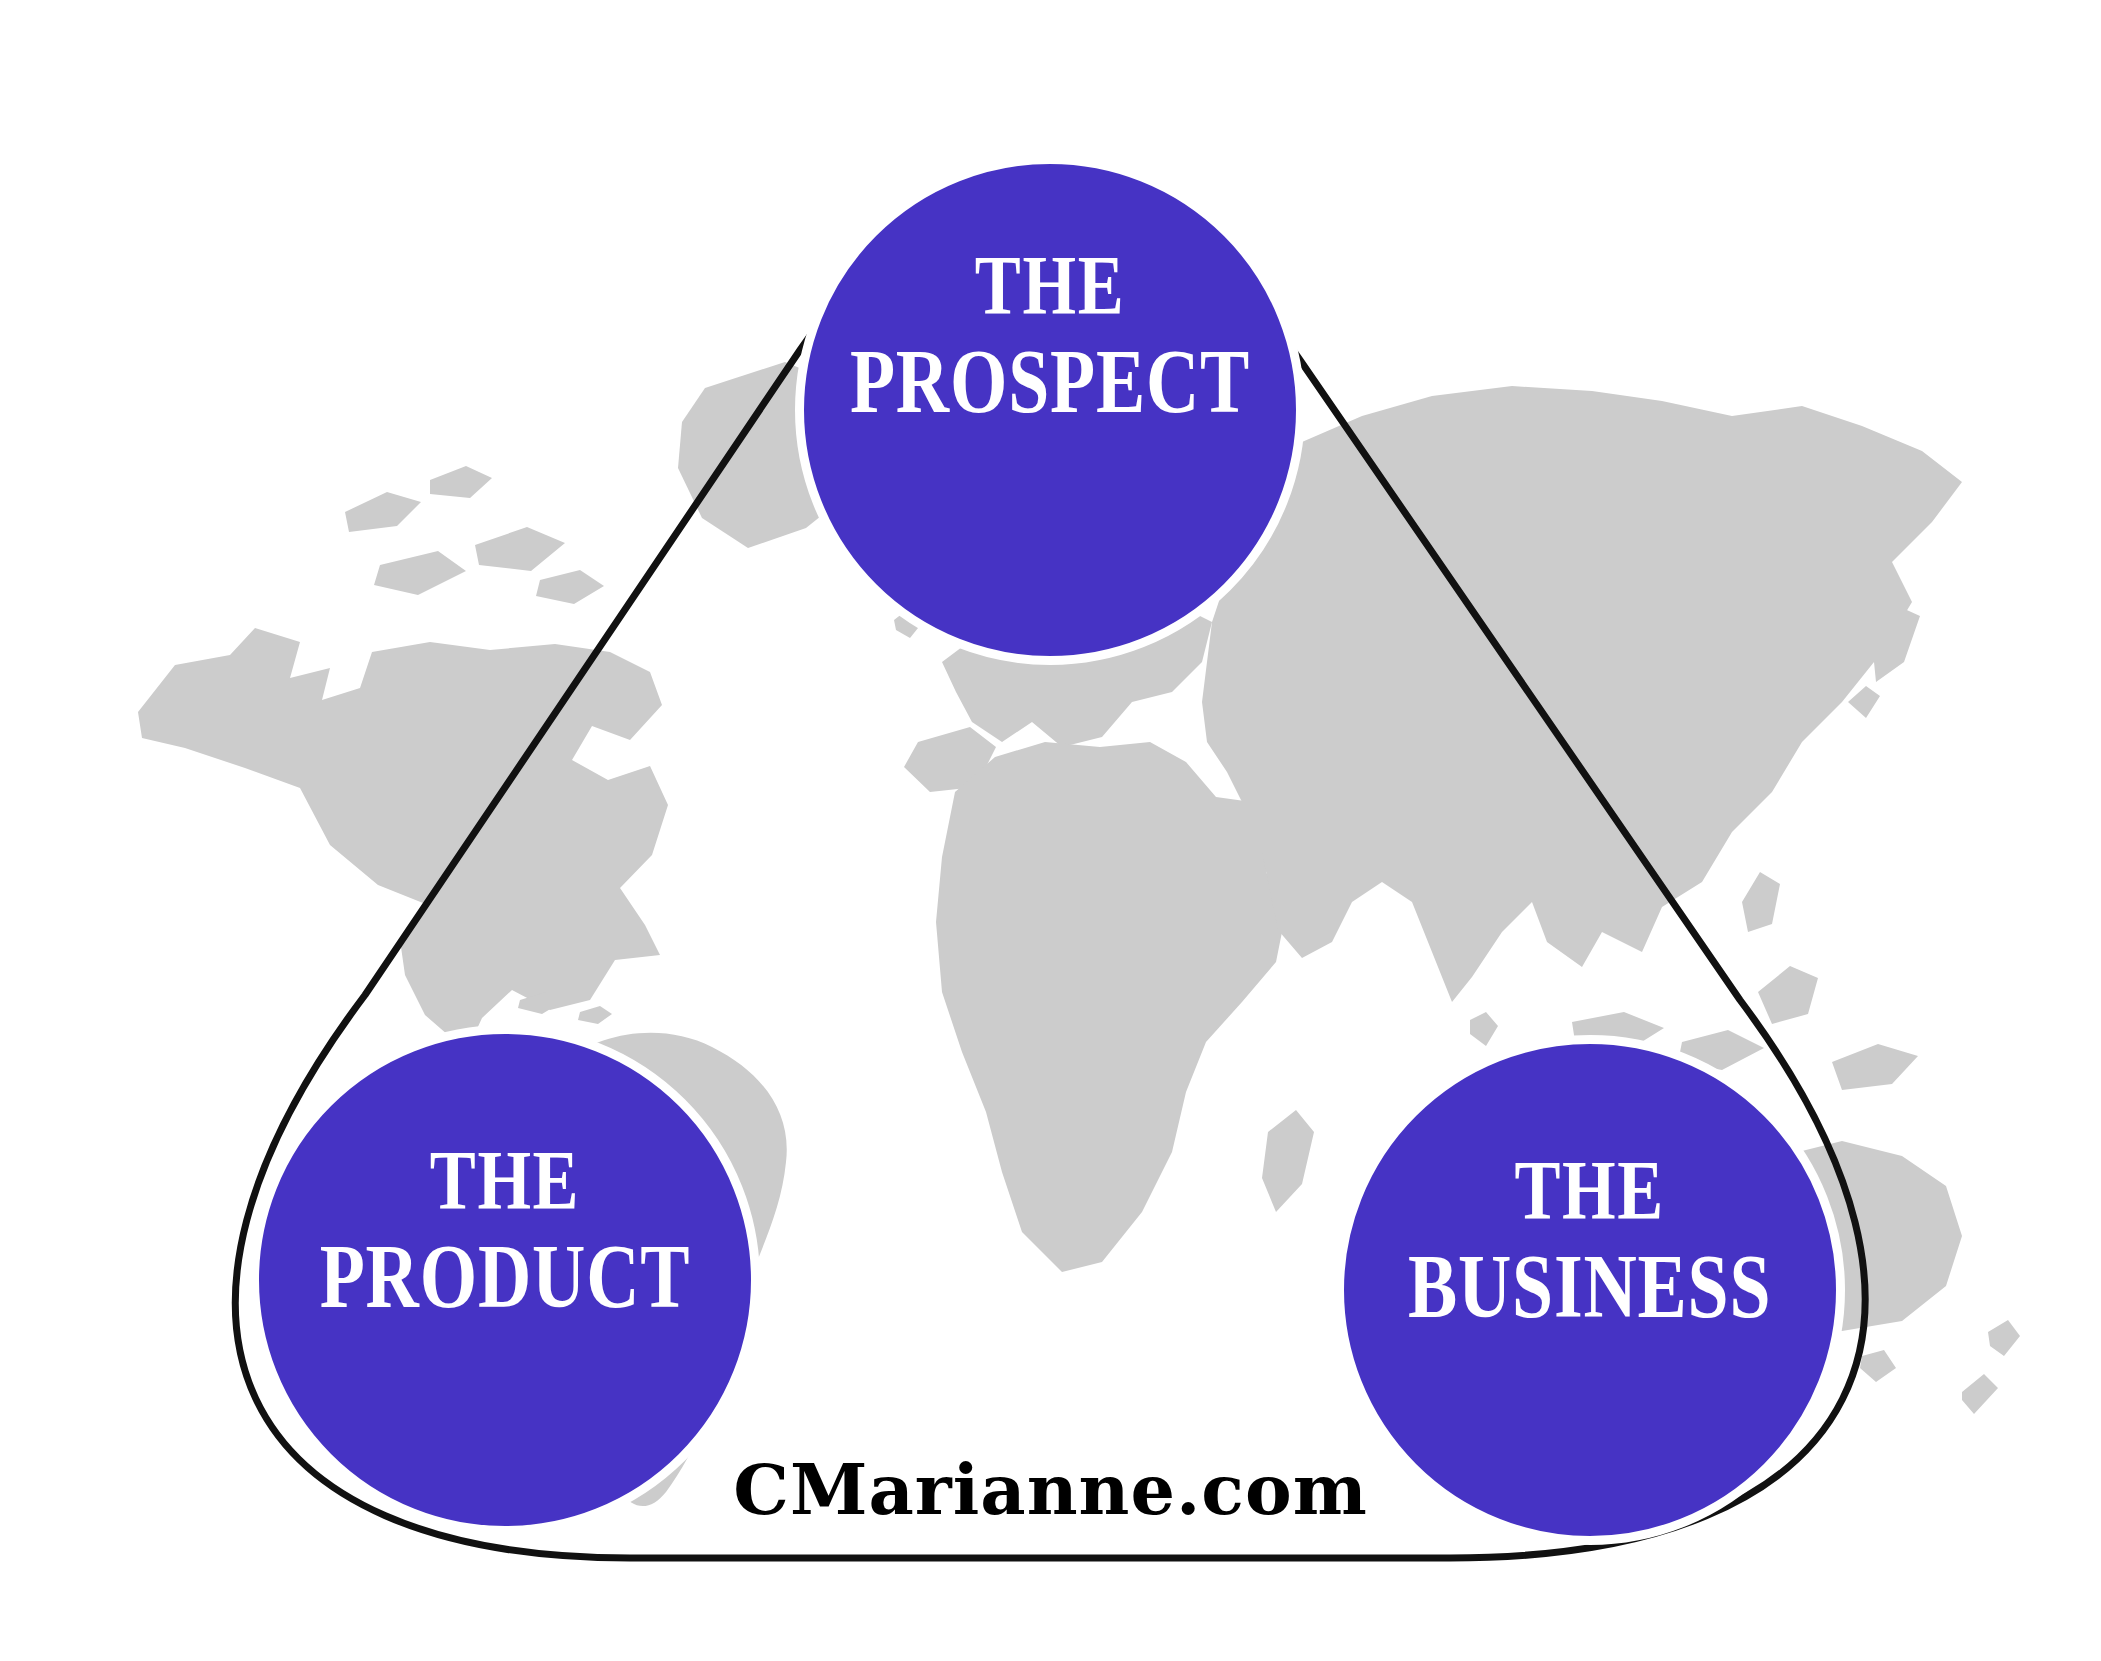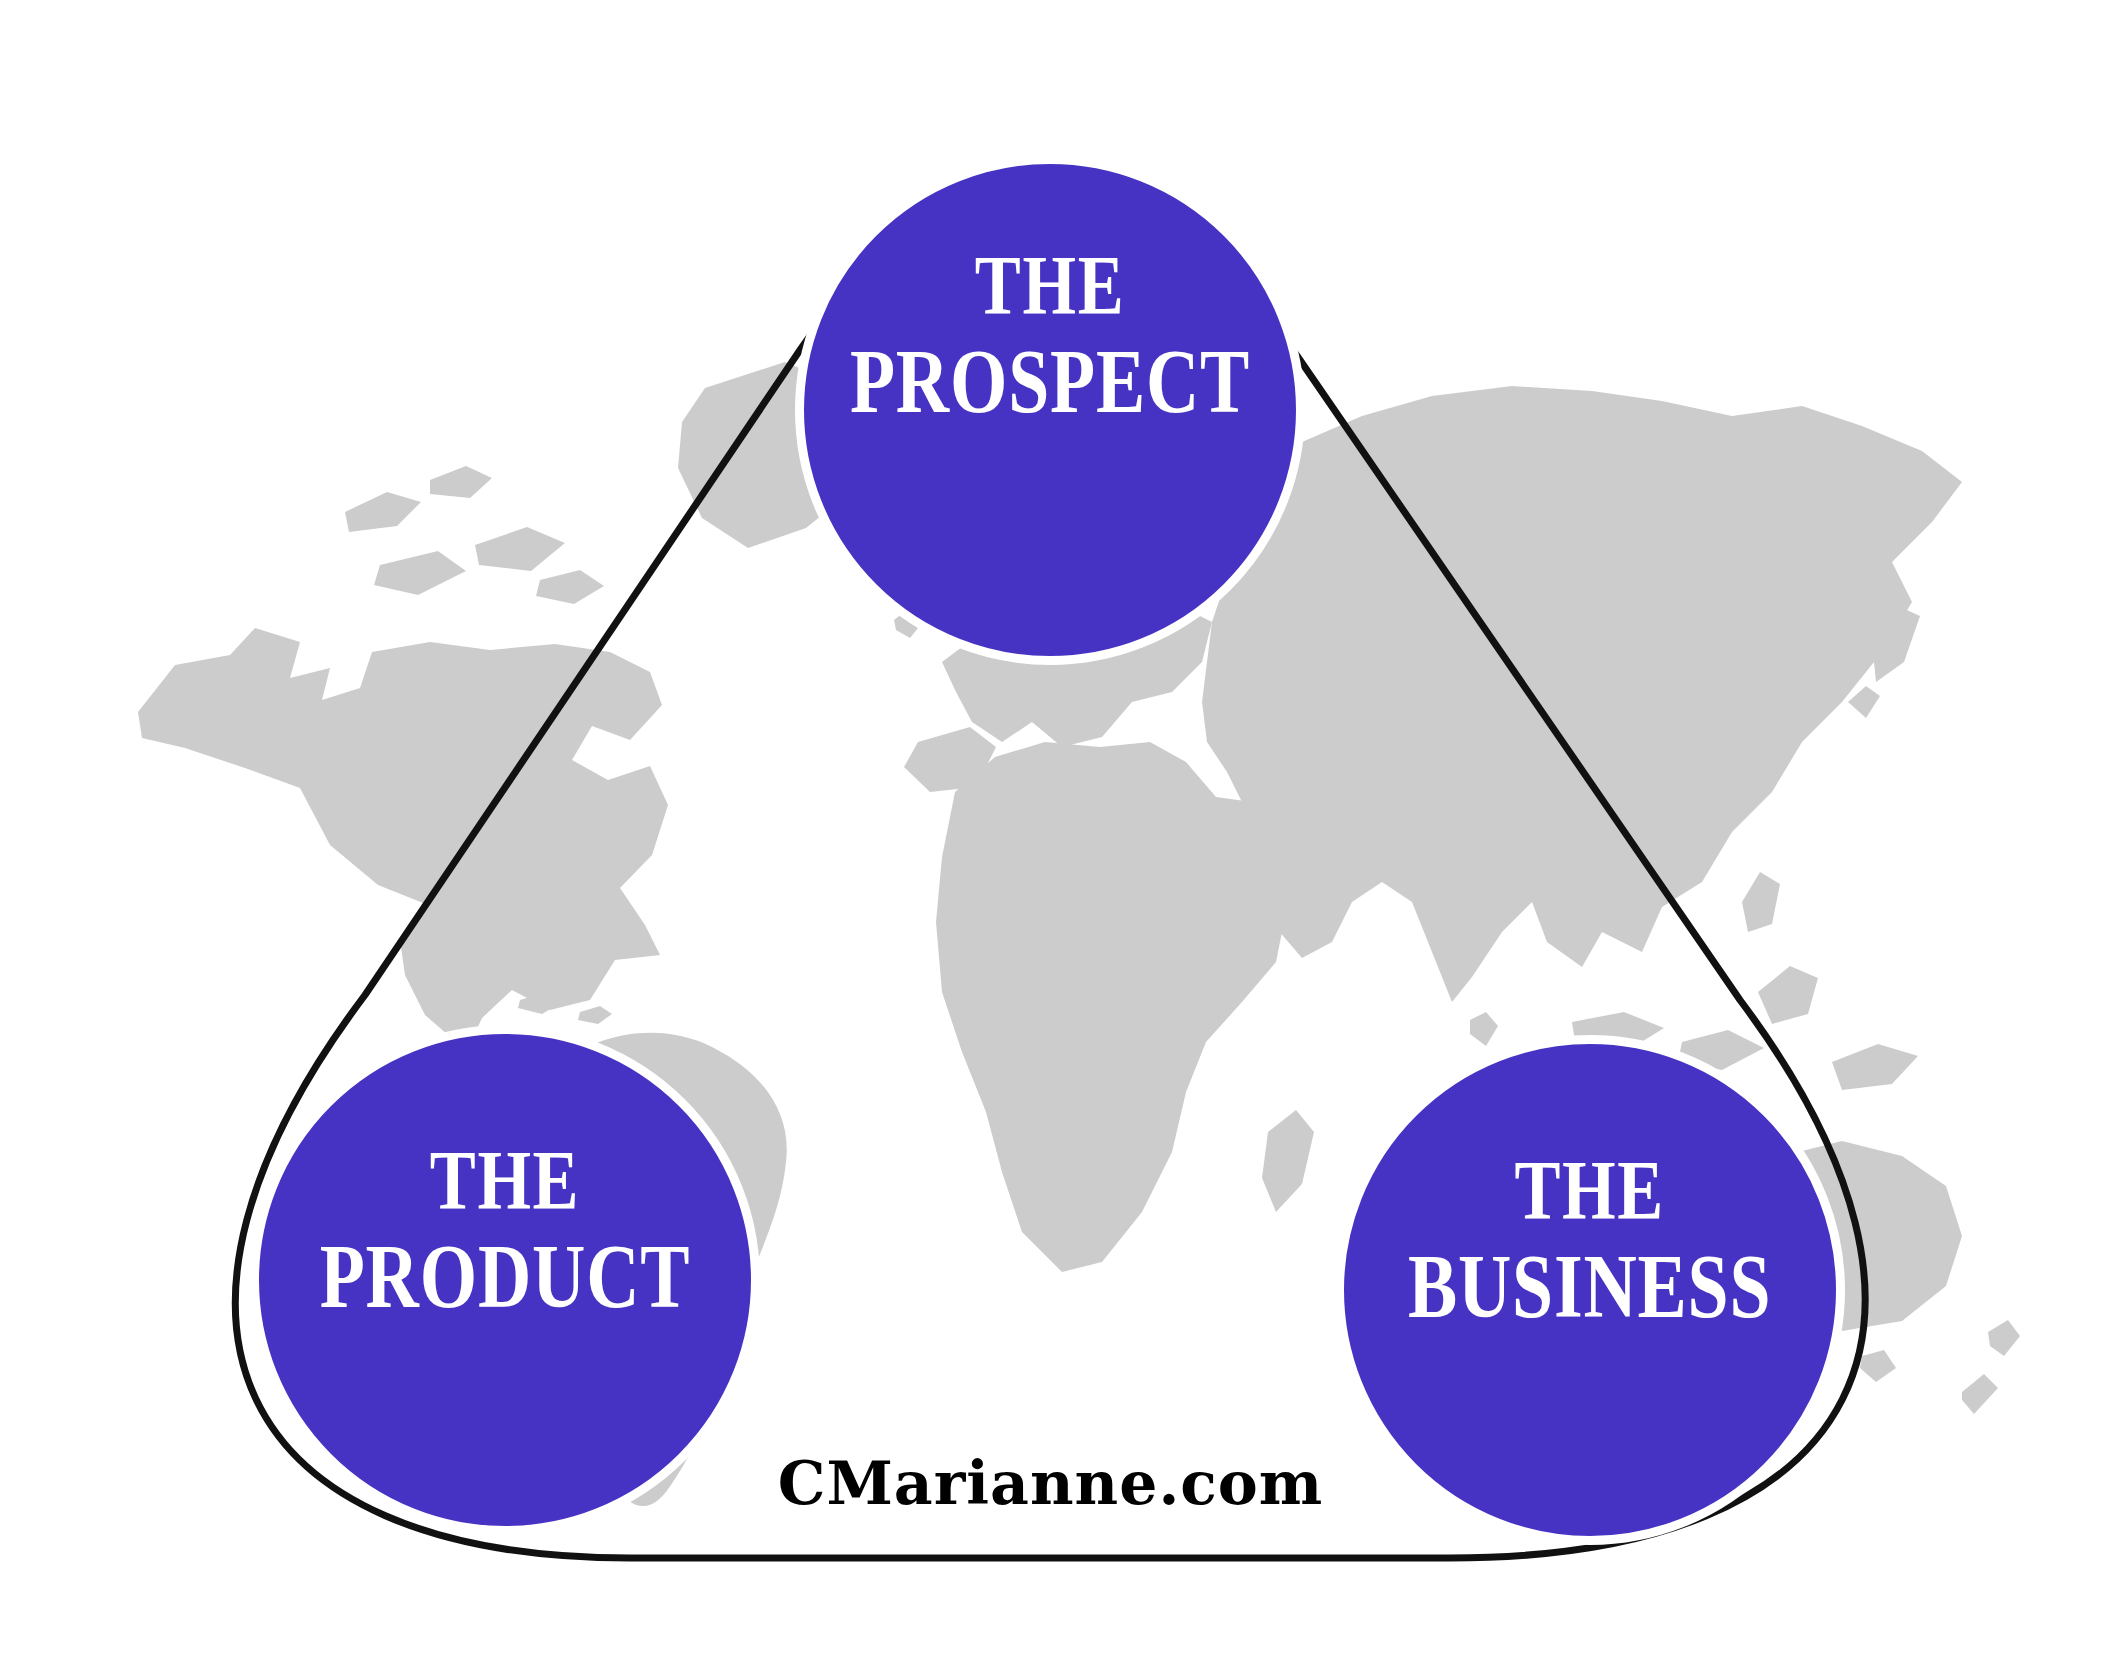--- a/index.html
+++ b/index.html
@@ -48,21 +48,21 @@
   .node .l2{font-size:90px;line-height:1.2;letter-spacing:1px;}
   .node-prospect{left:795px;top:155px;}
   .node-product{left:250px;top:1025px;}
   .node-business{left:1335px;top:1035px;}
   .website{
     position:absolute;
     left:50%;top:1448px;
     transform:translateX(-50%);
     font-family:"DejaVu Serif",serif;
     font-weight:bold;
-    font-size:60px;
+    font-size:70px;
     letter-spacing:1px;
     color:var(--website-text);
     white-space:nowrap;
   }
 </style>
 </head>
 <body>
 
 <div class="canvas">
 

